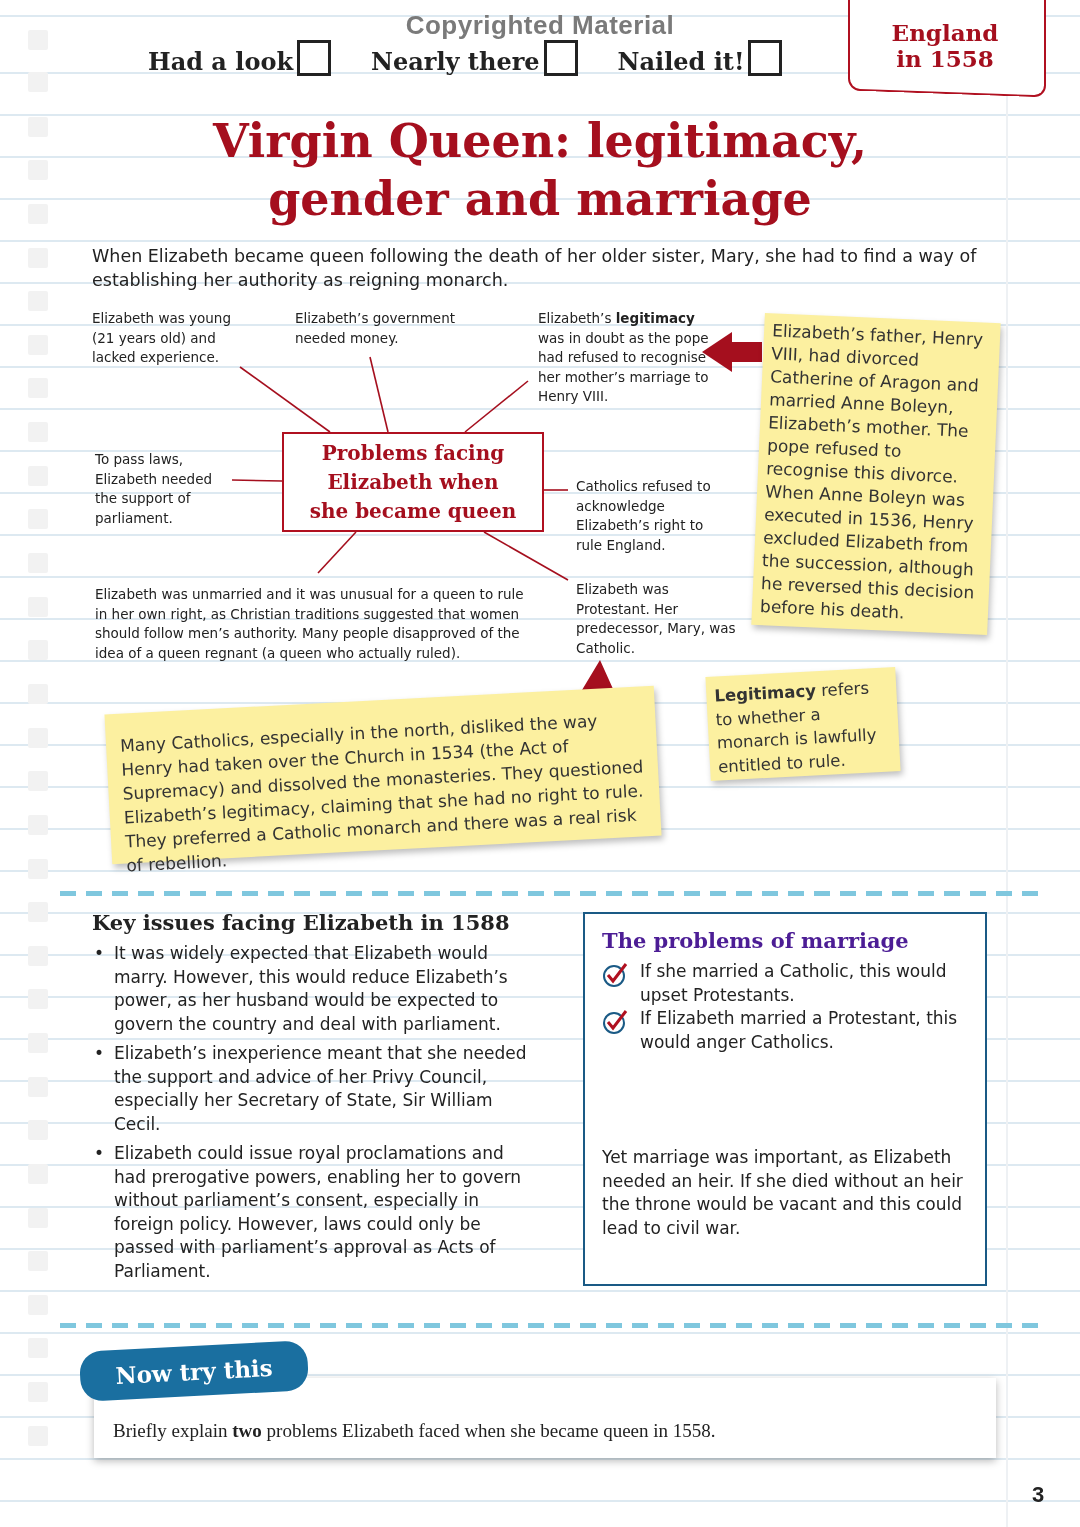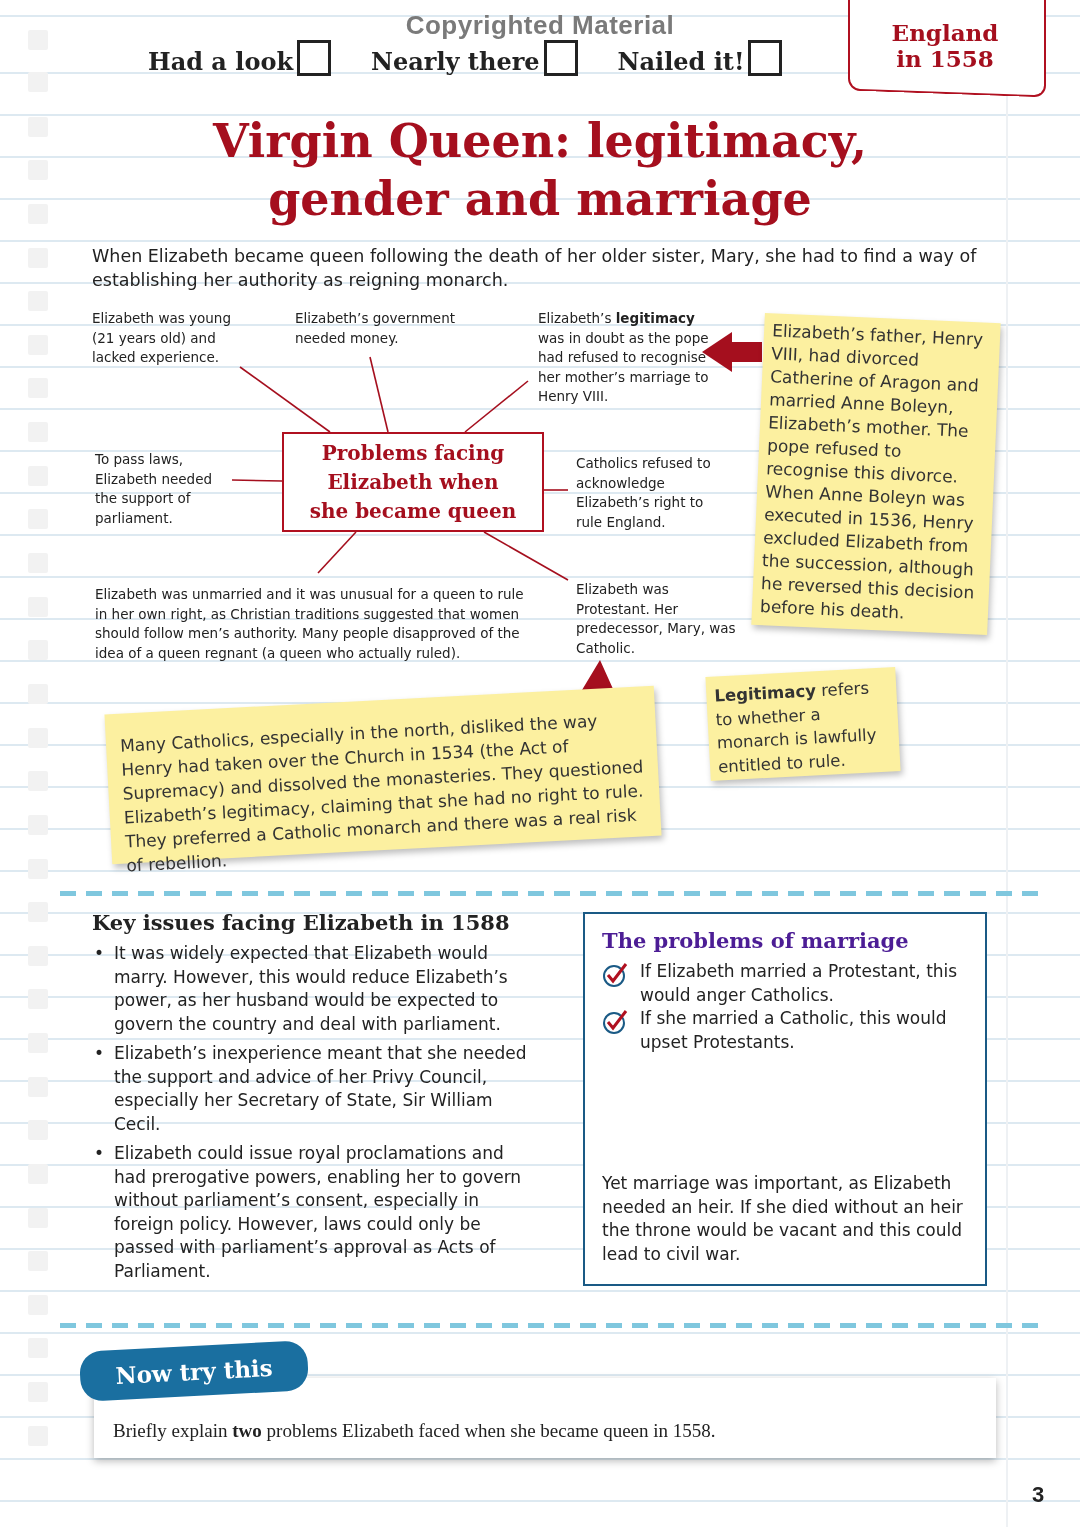--- a/index.html
+++ b/index.html
@@ -42,21 +42,21 @@
   .key-title { left:92px; top:910px; font-family:"DejaVu Serif", serif; font-weight:bold; font-size:21px; color:#222; }
   .key-list { left:92px; top:942px; width:440px; margin:0; padding:0; list-style:none; font-size:17px; line-height:23.5px; }
   .key-list li { position:relative; padding-left:22px; margin-bottom:6px; }
   .key-list li::before { content:"•"; position:absolute; left:2px; top:0; }
 
   .marriage-box { left:583px; top:912px; width:404px; height:374px; border:2px solid #1a5a85; box-sizing:border-box; background:#fff; }
   .m-title { left:602px; top:928px; font-family:"DejaVu Serif", serif; font-weight:bold; font-size:21px; color:#4c1d95; }
   .m-list { left:602px; top:960px; width:370px; margin:0; padding:0; list-style:none; font-size:17px; line-height:23.5px; }
   .m-list li { position:relative; padding-left:38px; }
   .tick { position:absolute; left:0; top:2px; width:26px; height:26px; }
-  .m-foot { left:602px; top:1172px; width:370px; font-size:17px; line-height:23.5px; }
+  .m-foot { left:602px; top:1146px; width:370px; font-size:17px; line-height:23.5px; }
 
   .ntt-card { left:94px; top:1378px; width:902px; height:80px; background:#fff; box-shadow: 0 3px 8px rgba(0,0,0,0.28); }
   .ntt-tab { left:80px; top:1346px; width:228px; height:50px; background:#1a6fa0; border-radius:22px; transform:rotate(-3deg); display:flex; align-items:center; justify-content:center; }
   .ntt-tab span { color:#fff; font-family:"DejaVu Serif", serif; font-weight:bold; font-size:23px; }
   .ntt-text { left:113px; top:1420px; font-family:"Liberation Serif", serif; font-size:19px; color:#222; }
   .page-num { left:1032px; top:1482px; font-family:"Liberation Sans", sans-serif; font-weight:bold; font-size:22px; color:#222; }
   b.kw { font-weight:bold; }
 </style>
 </head>
 <body>
@@ -135,21 +135,21 @@
     <line x1="484" y1="532" x2="568" y2="580"></line>
   </g>
   <polygon points="702,352 732,332 732,342 762,342 762,362 732,362 732,372" fill="#a50f1e"></polygon>
   <polygon points="600,660 618,700 608,698 597,725 580,719 592,692 582,690" fill="#a50f1e"></polygon>
 </svg>
 
 <div class="abs node hand" style="left:92px;top:309px;width:160px">Elizabeth was young (21 years old) and lacked experience.</div>
 <div class="abs node hand" style="left:295px;top:309px;width:190px">Elizabeth’s government needed money.</div>
 <div class="abs node hand" style="left:538px;top:309px;width:180px"><span>Elizabeth’s </span><b class="kw">legitimacy</b><span> was in doubt as the pope had refused to recognise her mother’s marriage to Henry VIII.</span></div>
 <div class="abs node hand" style="left:95px;top:450px;width:140px">To pass laws, Elizabeth needed the support of parliament.</div>
-<div class="abs node hand" style="left:576px;top:454px;width:140px">Catholics refused to acknowledge Elizabeth’s right to rule England.</div>
+<div class="abs node hand" style="left:576px;top:477px;width:140px">Catholics refused to acknowledge Elizabeth’s right to rule England.</div>
 <div class="abs node hand" style="left:95px;top:585px;width:440px">Elizabeth was unmarried and it was unusual for a queen to rule in her own right, as Christian traditions suggested that women should follow men’s authority. Many people disapproved of the idea of a queen regnant (a queen who actually ruled).</div>
 <div class="abs node hand" style="left:576px;top:580px;width:160px">Elizabeth was Protestant. Her predecessor, Mary, was Catholic.</div>
 
 <div class="abs center-box">
   <span>
     <span>Problems facing</span><br>
     <span>Elizabeth when</span><br>
     <span>she became queen</span>
   </span>
 </div>
@@ -168,28 +168,28 @@
 </ul>
 
 <div class="abs marriage-box"></div>
 <div class="abs m-title">The problems of marriage</div>
 <ul class="abs m-list hand">
   <li>
     <svg class="tick" viewBox="0 0 26 26">
         <circle cx="12" cy="14" r="10" fill="none" stroke="#1a5a85" stroke-width="2"></circle>
         <path d="M6 13 L11 19 L24 2" fill="none" stroke="#b01020" stroke-width="3"></path>
       </svg>
-    <span>If Elizabeth married a Protestant, this would anger Catholics.</span>
+    <span>If she married a Catholic, this would upset Protestants.</span>
   </li>
   <li>
     <svg class="tick" viewBox="0 0 26 26">
         <circle cx="12" cy="14" r="10" fill="none" stroke="#1a5a85" stroke-width="2"></circle>
         <path d="M6 13 L11 19 L24 2" fill="none" stroke="#b01020" stroke-width="3"></path>
       </svg>
-    <span>If she married a Catholic, this would upset Protestants.</span>
+    <span>If Elizabeth married a Protestant, this would anger Catholics.</span>
   </li>
 </ul>
 <div class="abs m-foot hand">Yet marriage was important, as Elizabeth needed an heir. If she died without an heir the throne would be vacant and this could lead to civil war.</div>
 
 <div class="abs dash" style="top:1323px"></div>
 
 <div class="abs ntt-card"></div>
 <div class="abs ntt-tab">
     <span>Now try this</span>
   </div>

